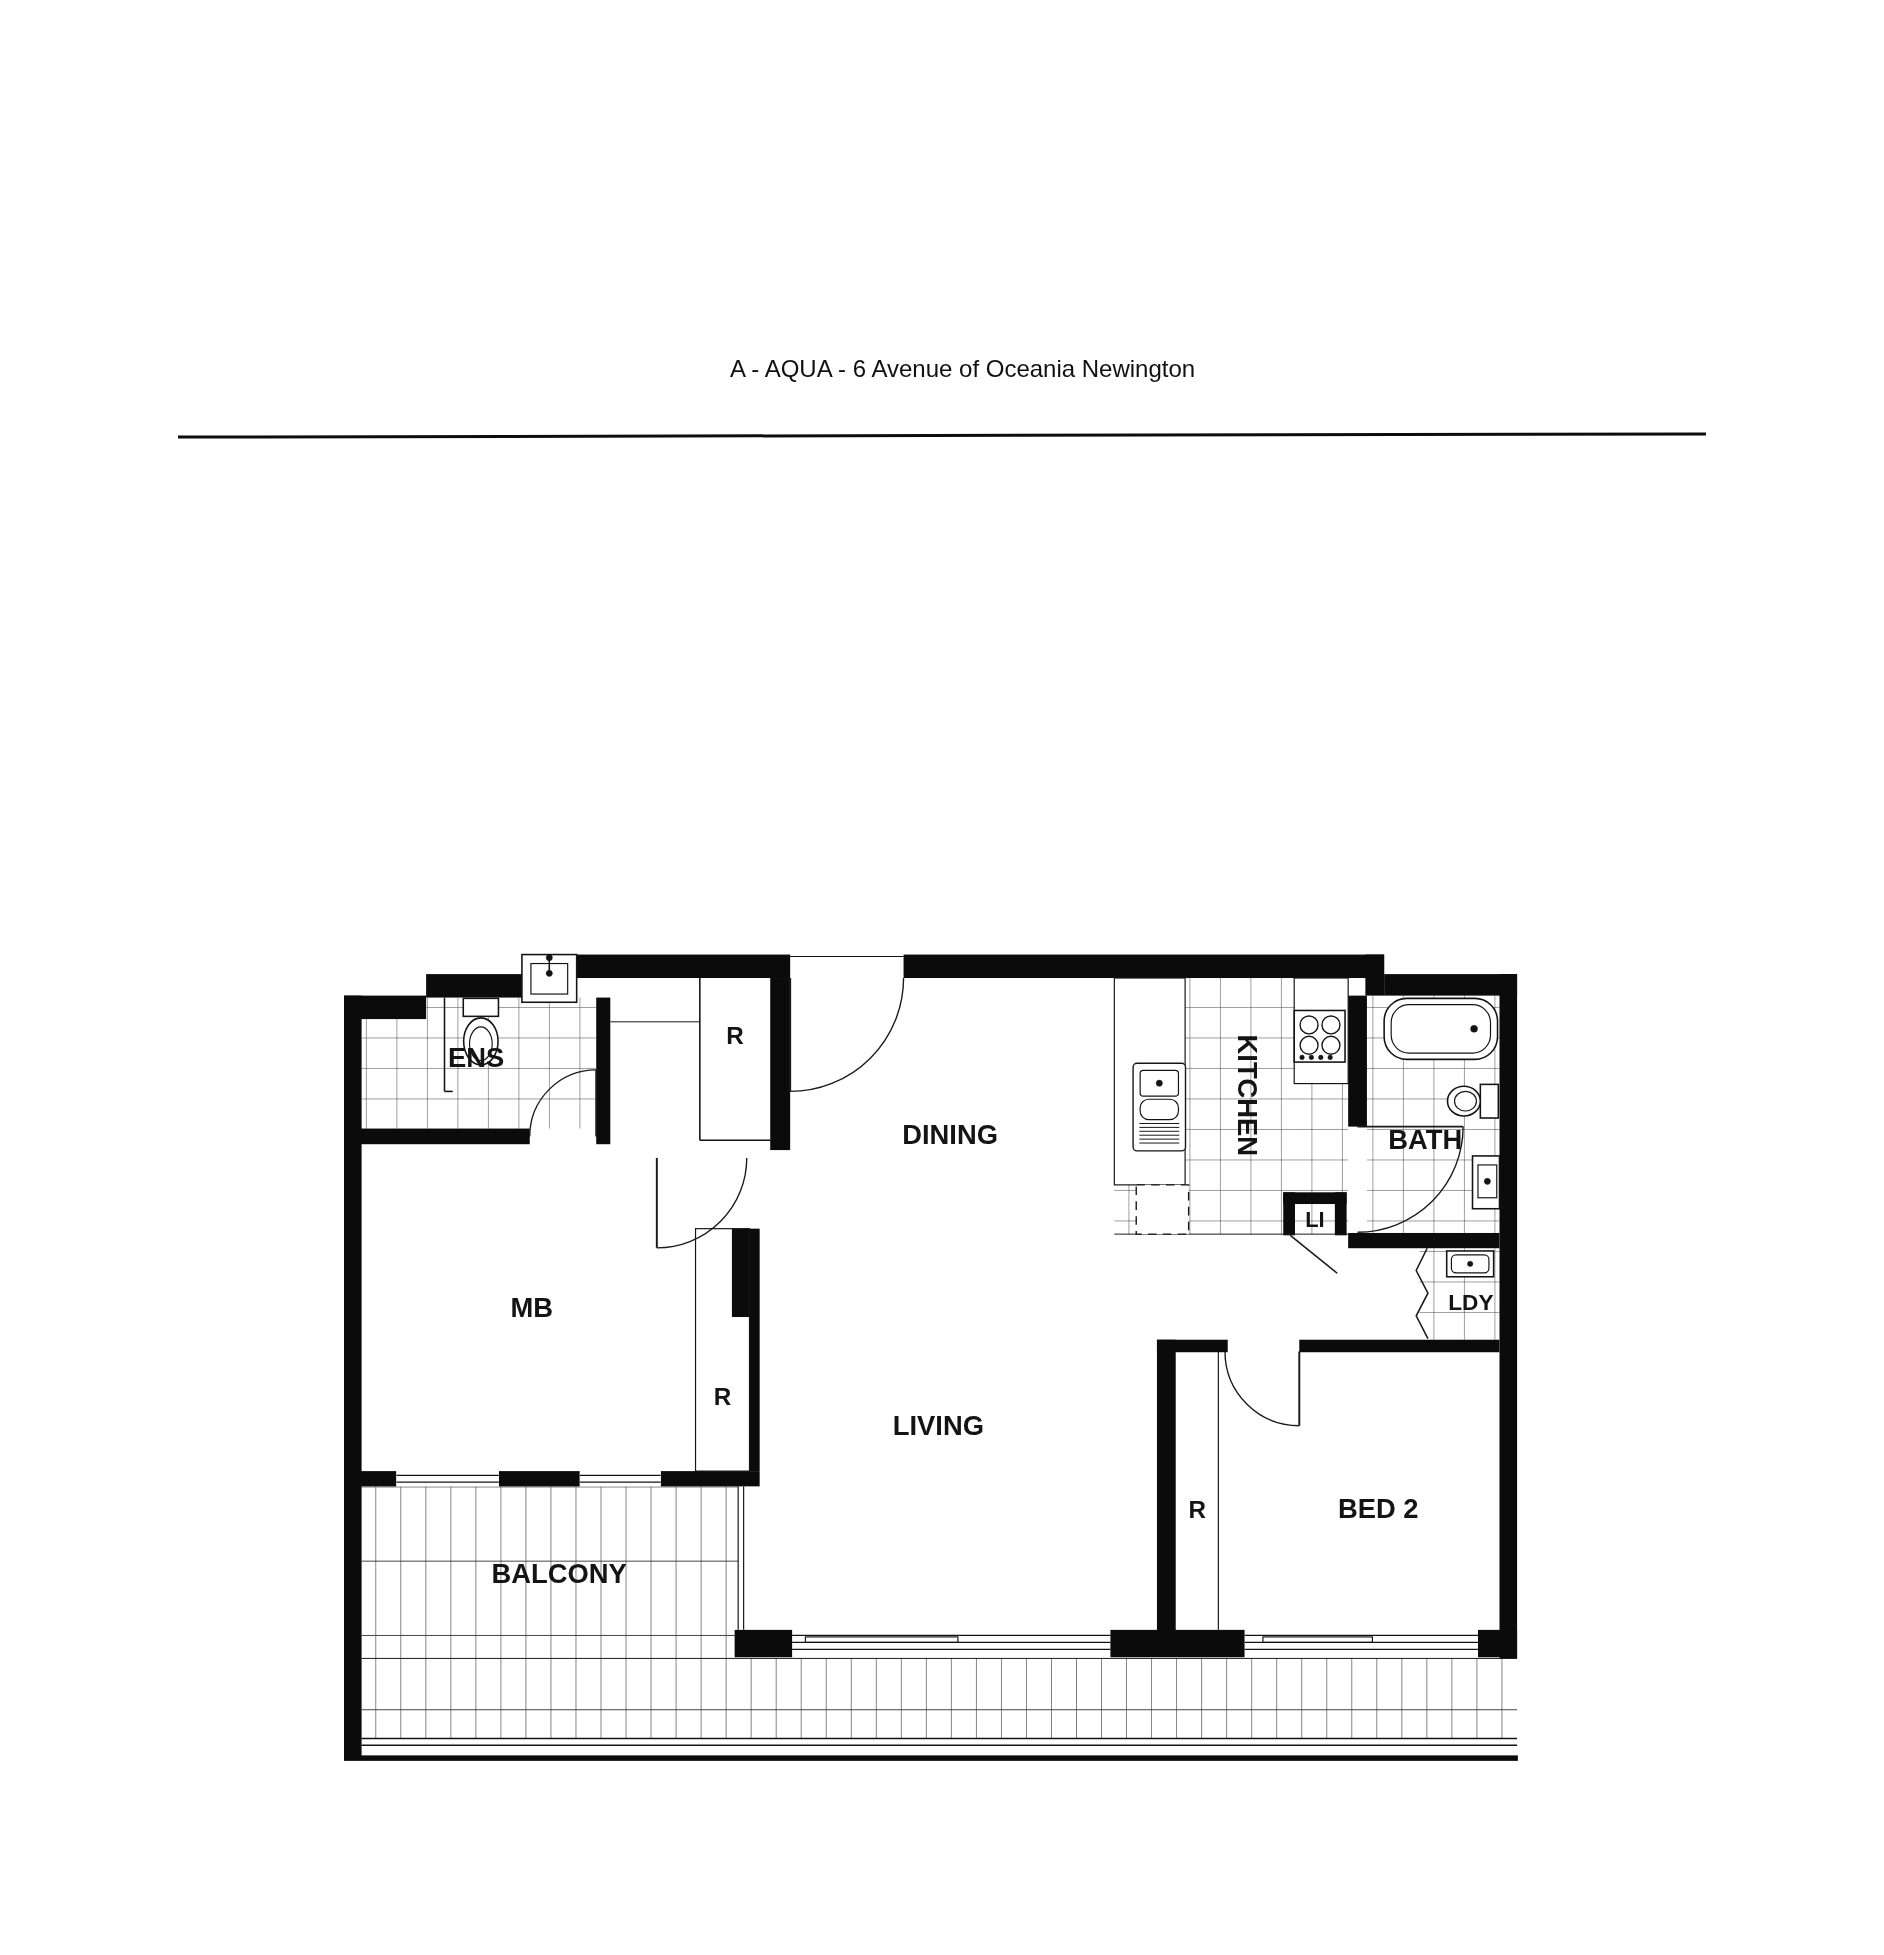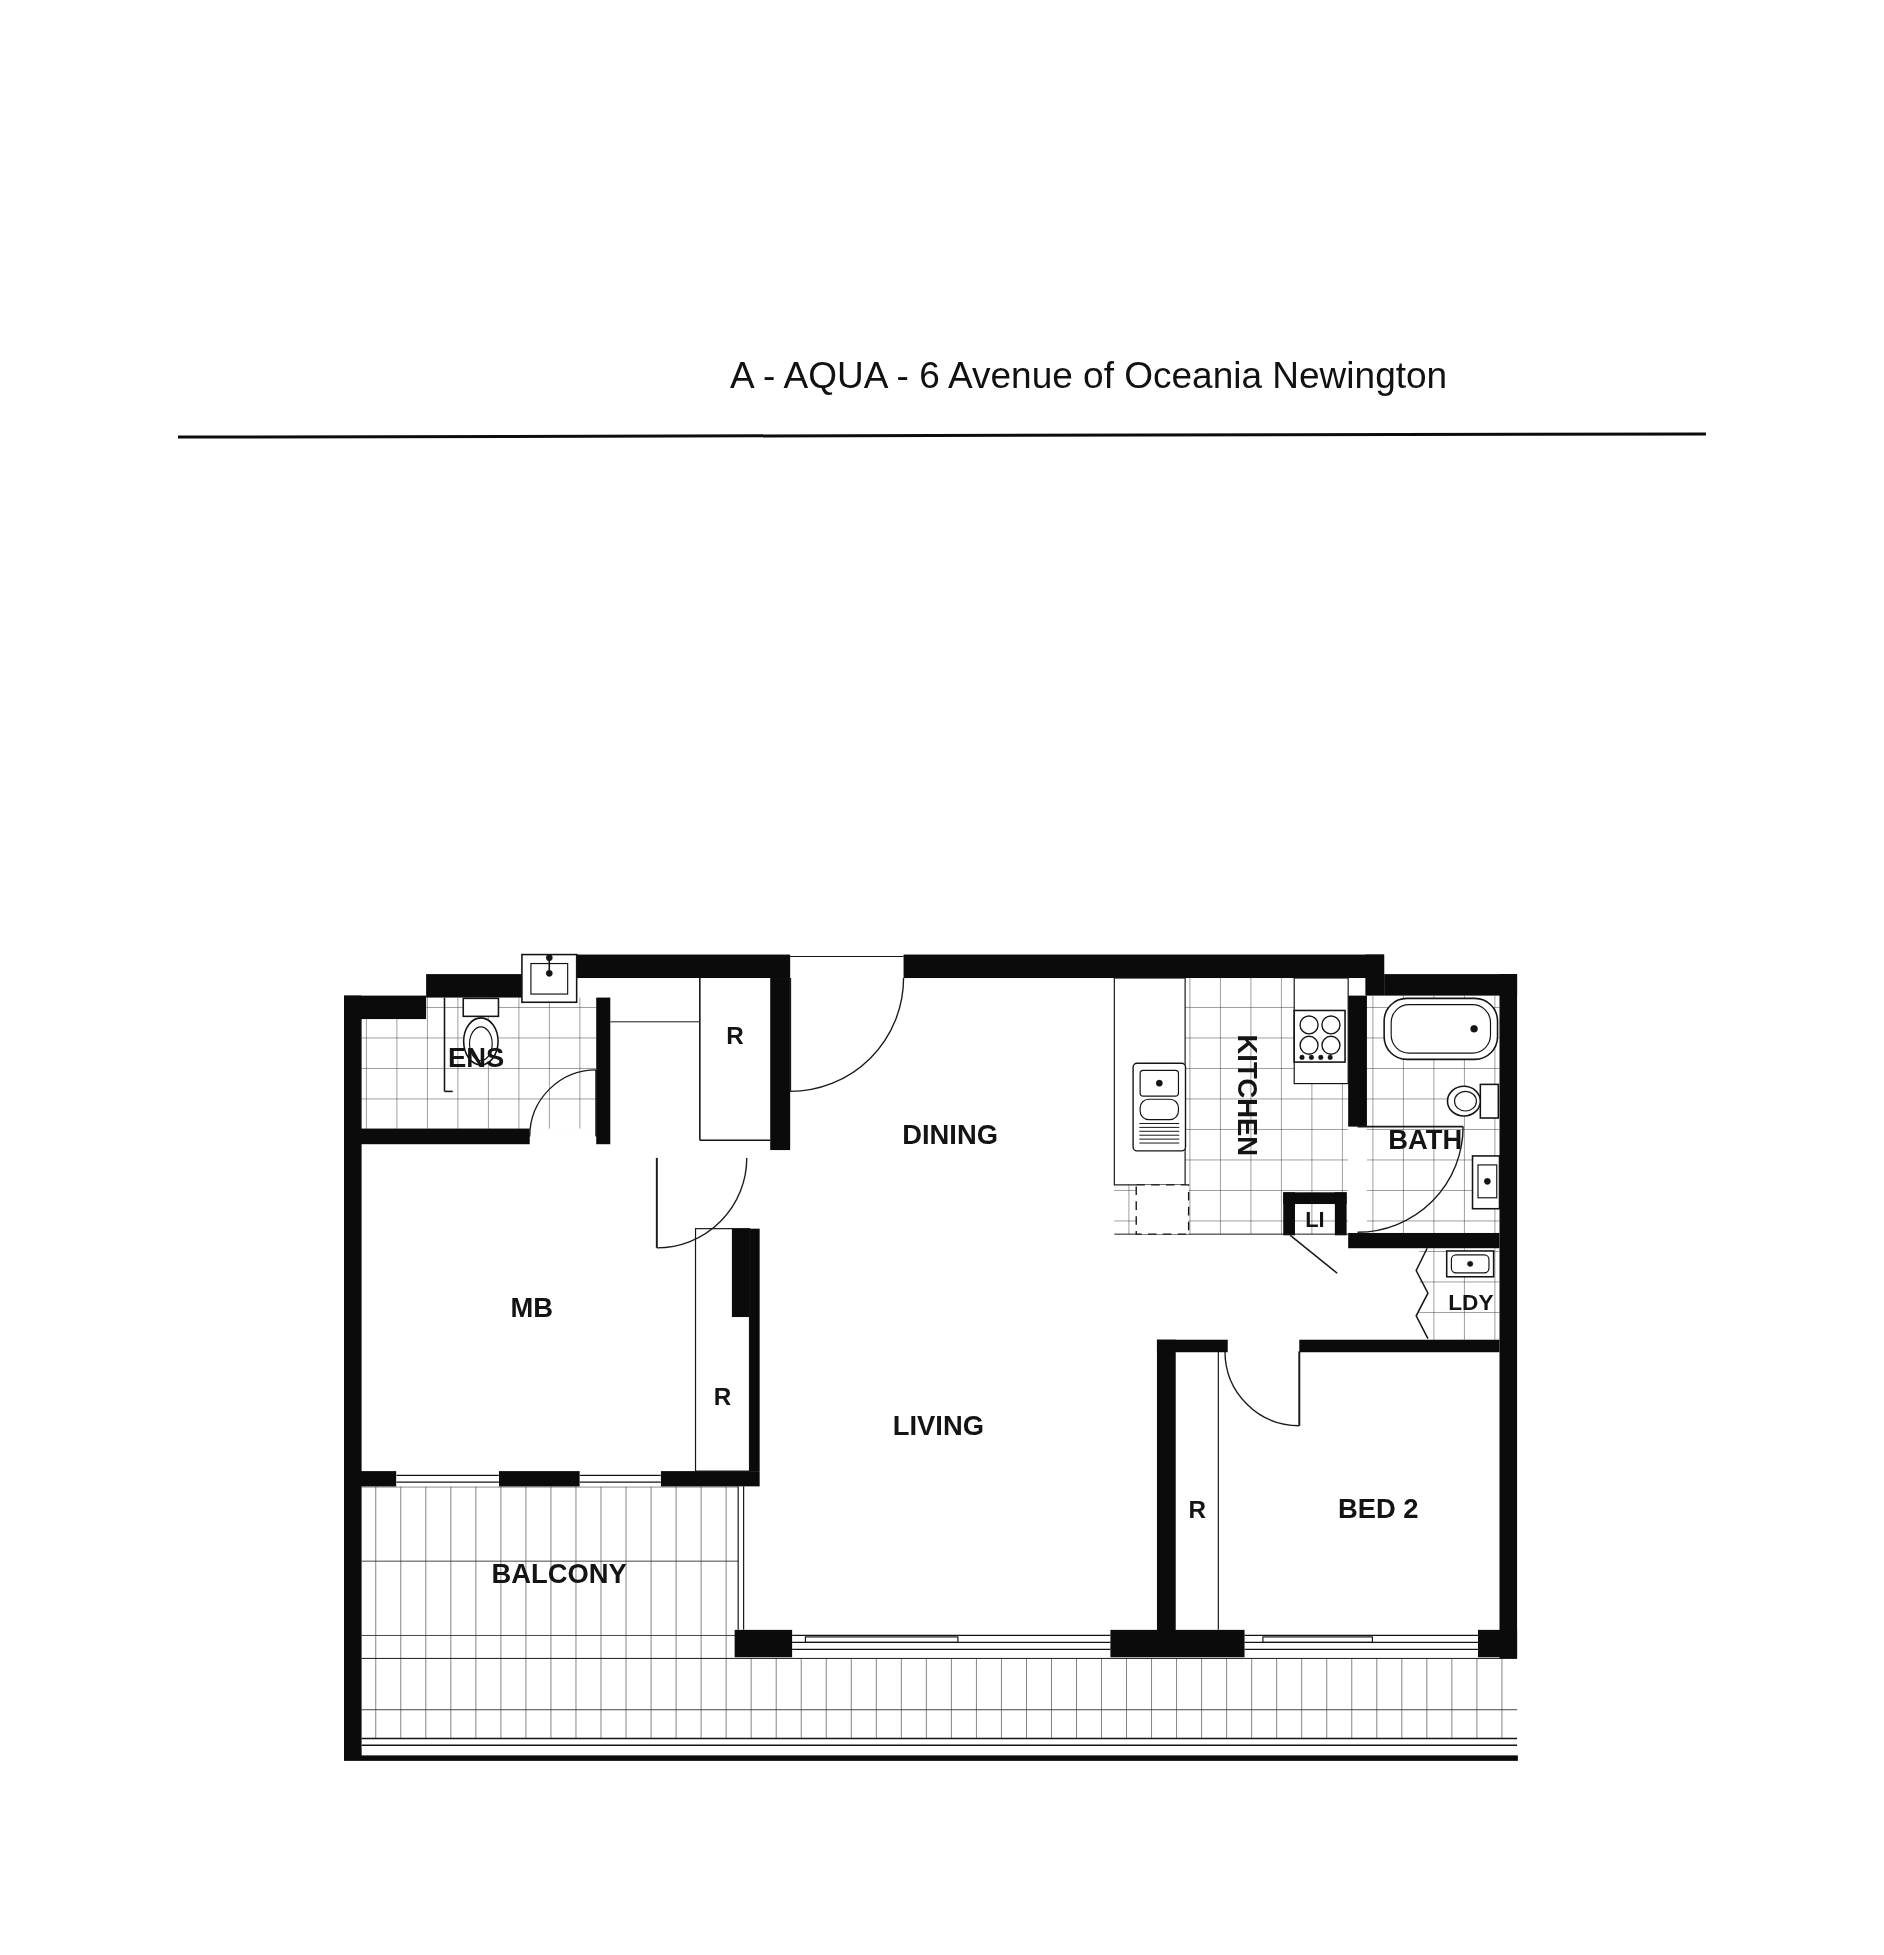--- a/index.html
+++ b/index.html
@@ -3,21 +3,21 @@
 <meta charset="utf-8">
 <style>
   * { margin:0; padding:0; box-sizing:border-box; }
   html,body { background:#ffffff; }
   body {
     width:1885px; height:2688px; position:relative;
     font-family:"Liberation Sans", sans-serif; color:#151515;
   }
   .abs { position:absolute; }
   .page-title {
-    left:730px; top:355px; font-size:37px; font-weight:400;
+    left:730px; top:355px; font-size:24px; font-weight:400;
     letter-spacing:0px; white-space:nowrap; color:#111;
   }
   .rule { background:#0c0c0c; }
   #rule-top  { left:178px; top:434px; width:1528px; height:3.1px; transform:rotate(-0.12deg); }
   svg text { font-family:"Liberation Sans", sans-serif; font-weight:700; fill:#141414; }
   .plan-svg   { left:344px;  top:933px; }
 </style>
 </head>
 <body>
 

